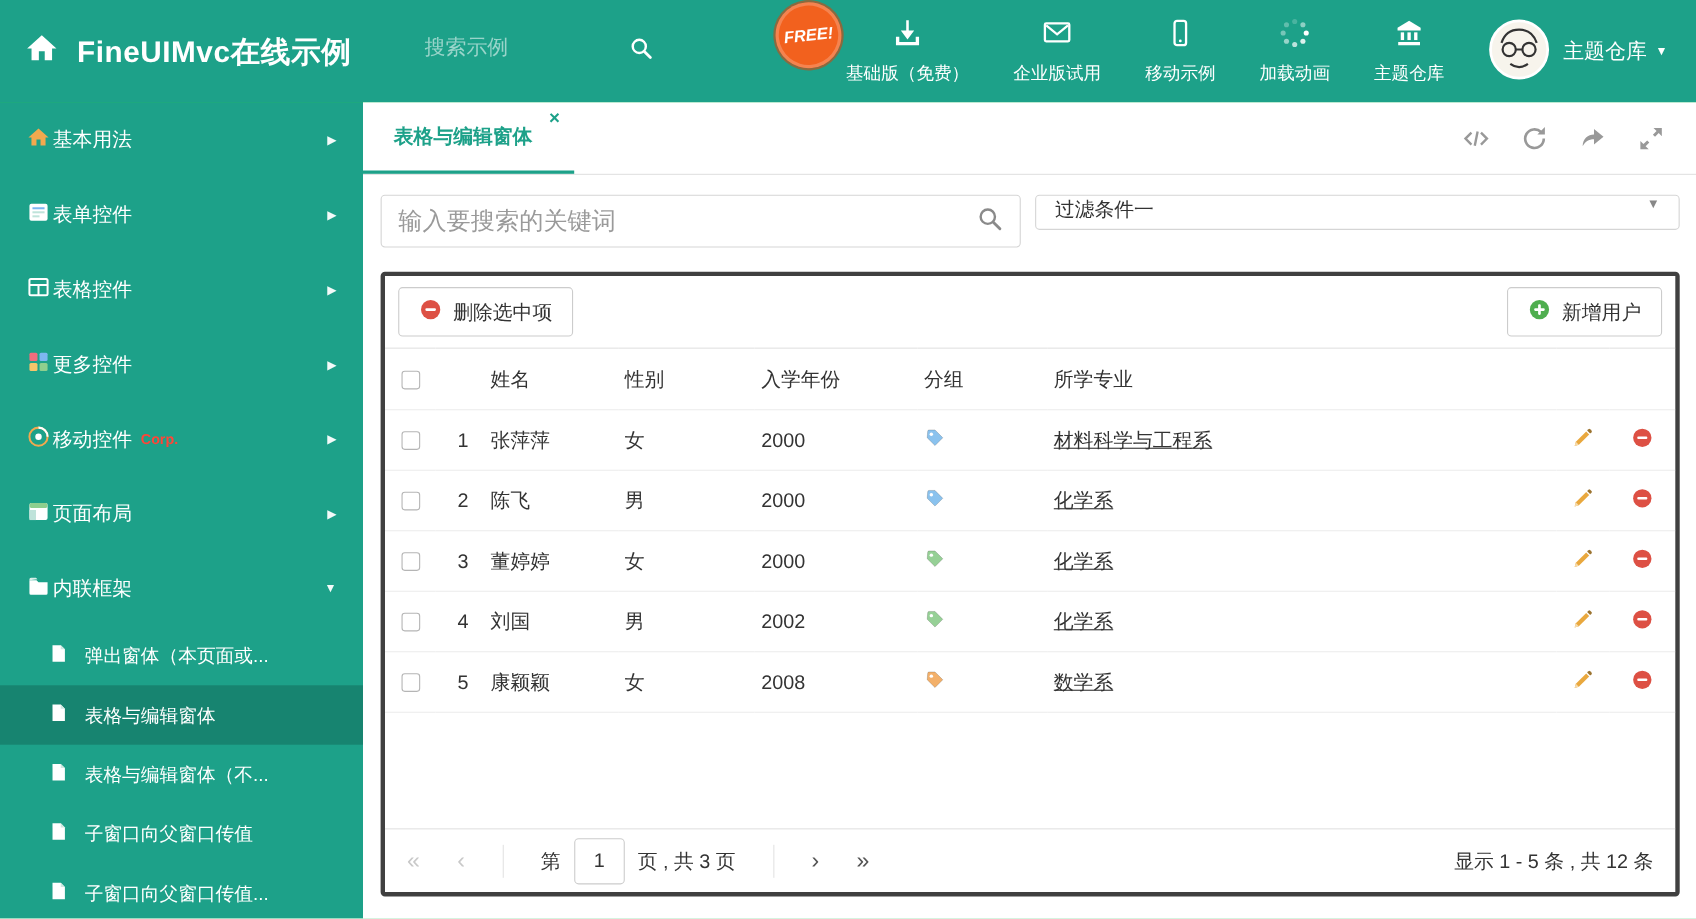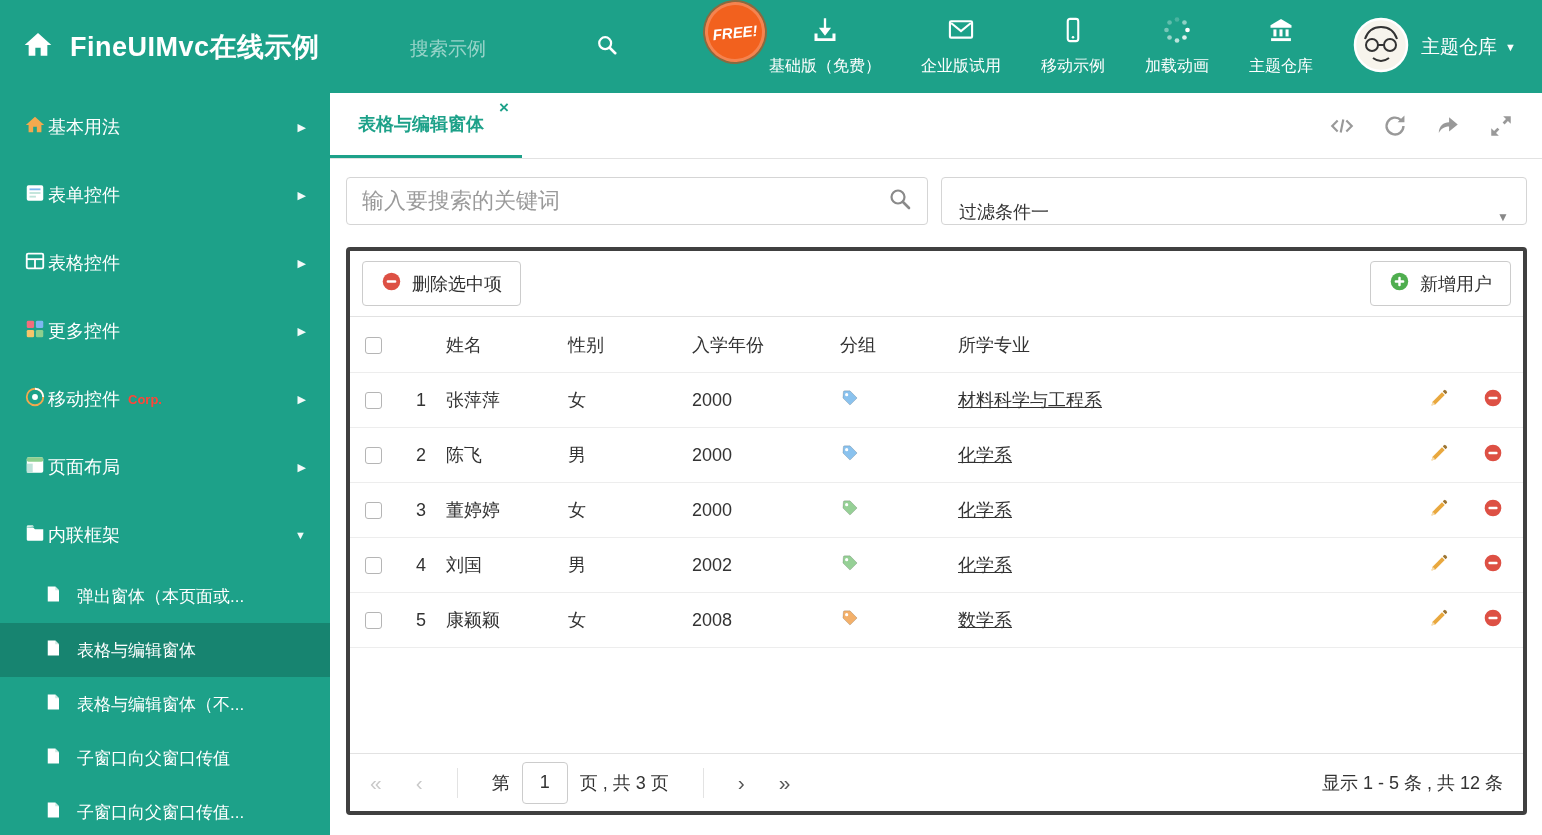--- a/index.html
+++ b/index.html
@@ -3,21 +3,21 @@
 <meta charset="utf-8">
 <style>
   *{box-sizing:border-box;margin:0;padding:0}
   html,body{width:1542px;height:835px;overflow:hidden;font-family:"Liberation Sans","DejaVu Sans",sans-serif}
   .app{width:1542px;height:835px;display:flex;flex-direction:column;background:#22c55e}
 
   
   .topbar{height:93px;flex:0 0 93px;background:#1da189;display:flex;align-items:center;color:#fff}
   .brand{display:flex;align-items:center;gap:16px;padding-left:22px;width:330px;flex:0 0 auto;cursor:pointer}
   .brand-title{font-size:27px;font-weight:bold;letter-spacing:.5px;white-space:nowrap}
-  .top-search{display:flex;align-items:flex-end;gap:26px;margin-left:80px;width:215px}
+  .top-search{display:flex;align-items:flex-start;gap:26px;margin-left:56px;width:215px}
   .top-search input{background:transparent;border:none;outline:none;color:#fff;font-size:19px;width:160px}
   .top-search input::placeholder{color:rgba(255,255,255,.55)}
   .top-nav{display:flex;align-items:flex-end;margin-left:auto;gap:40px;padding-right:26px}
   .nav-item{display:flex;flex-direction:column;align-items:center;gap:8px;font-size:16px;cursor:pointer;position:relative;min-width:64px}
   .free-badge{position:absolute;left:-64px;top:-14px;width:60px;height:60px;border-radius:50%;background:#f2611e;
     display:flex;align-items:center;justify-content:center;font-weight:bold;font-style:italic;font-size:15px;color:#fff;
     transform:rotate(-6deg);box-shadow:inset 0 0 0 3px rgba(255,255,255,.22), 0 0 0 2px rgba(210,70,15,.6)}
   .user-block{display:flex;align-items:center;gap:12px;cursor:pointer}
   .user-name{font-size:19px;display:flex;align-items:center;gap:8px;white-space:nowrap}
   .caret{font-size:11px}
@@ -40,21 +40,21 @@
   .tab-close{position:absolute;top:5px;right:13px;font-size:17px;color:#1da189;font-weight:bold;cursor:pointer}
   .tab-tools{margin-left:auto;display:flex;align-items:center;gap:27px;padding-right:28px}
   .tool-icon{cursor:pointer;display:flex;align-items:center}
 
   
   .content{flex:1;display:flex;flex-direction:column;padding:18px 15px 20px 16px;min-height:0}
   .search-row{display:flex;gap:13px;margin-bottom:22px}
   .search-box{flex:1;height:48px;border:1px solid #d5d5d5;border-radius:4px;display:flex;align-items:center;padding:0 15px;gap:10px;background:#fff}
   .search-box input{flex:1;border:none;outline:none;font-size:22px;color:#333}
   .search-box input::placeholder{color:#9a9a9a}
-  .filter-box{flex:1;height:48px;border:1px solid #d5d5d5;border-radius:4px;display:flex;align-items:flex-end;padding:0 17px;font-size:18px;color:#333;cursor:pointer;background:#fff}
+  .filter-box{flex:1;height:32px;border:1px solid #d5d5d5;border-radius:4px;display:flex;align-items:flex-start;padding:0 17px;font-size:18px;color:#333;cursor:pointer;background:#fff}
   .filter-caret{margin-left:auto;color:#888;font-size:12px}
 
   .grid-panel{flex:1;border:4px solid #404040;border-radius:4px;display:flex;flex-direction:column;min-height:0;overflow:hidden;background:#fff}
   .grid-toolbar{padding:10px 12px;display:flex;align-items:center}
   .btn{display:inline-flex;align-items:center;gap:10px;border:1px solid #ccc;border-radius:4px;background:#fff;padding:0 18px;height:45px;font-size:18px;color:#333;cursor:pointer}
   .btn-add{margin-left:auto}
 
   table{width:100%;border-collapse:collapse;font-size:18px;color:#333;table-layout:fixed}
   th{font-weight:normal;text-align:left;height:56px;border-top:1px solid #e2e2e2;border-bottom:1px solid #ededed;padding:0 6px}
   td{height:55px;border-bottom:1px solid #ededed;padding:0 6px}

